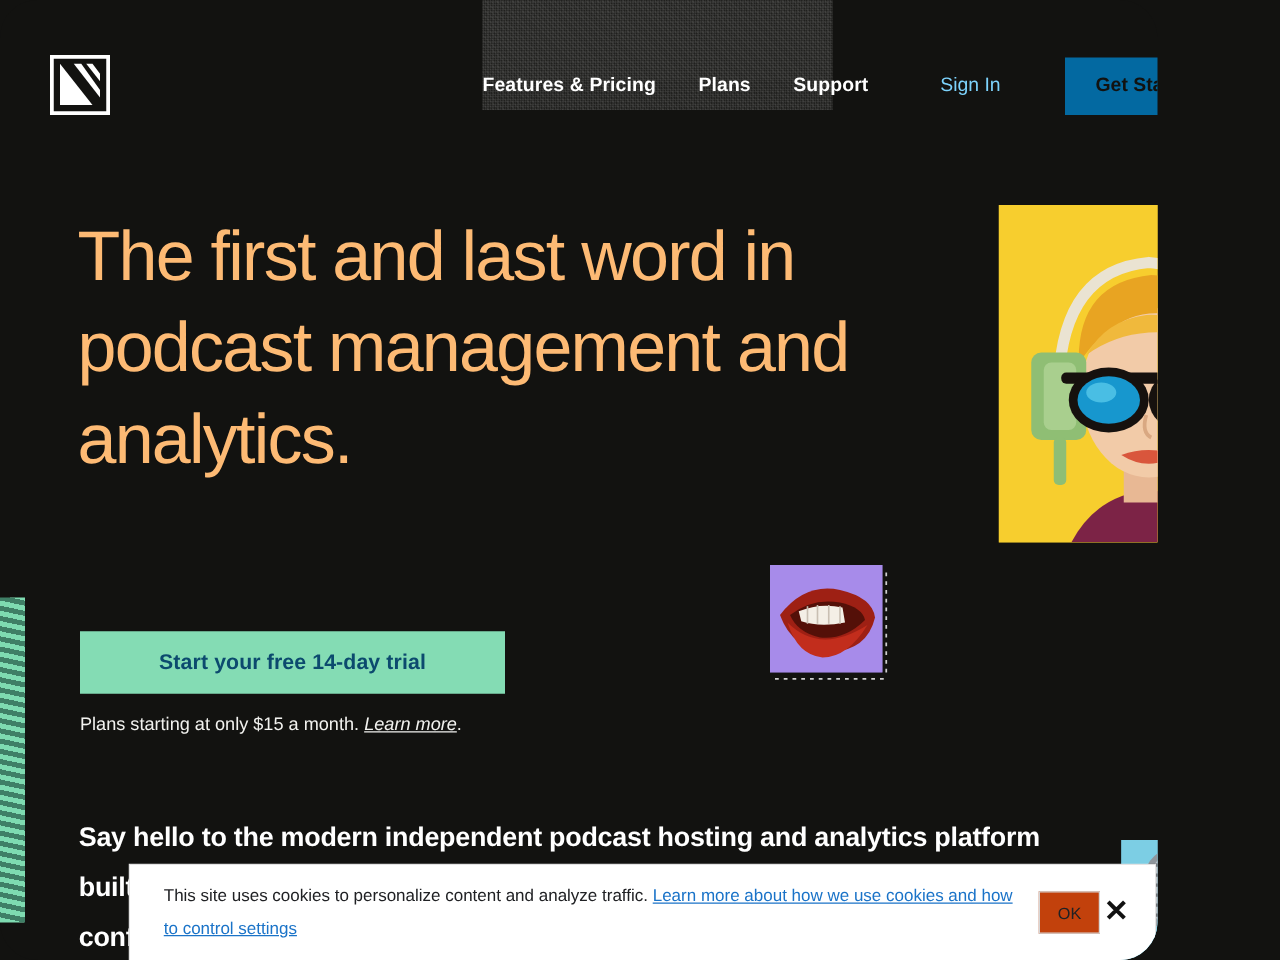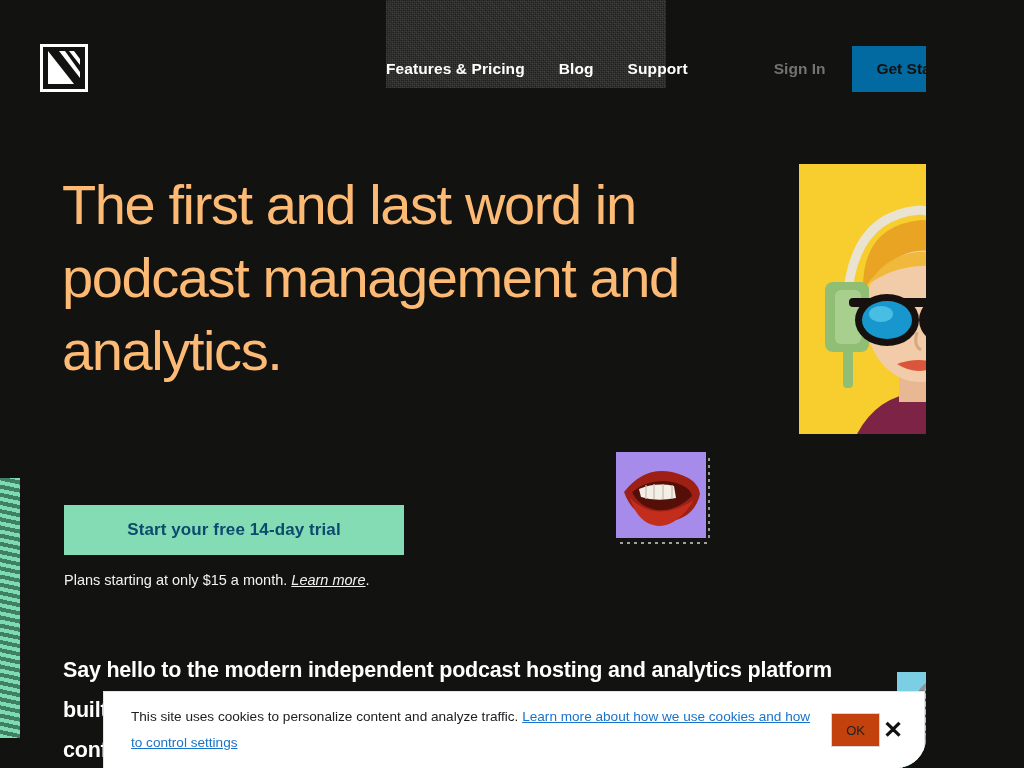--- a/index.html
+++ b/index.html
@@ -44,23 +44,23 @@
   .nav a{
     color:#ffffff; text-decoration:none;
     font-size:15.5px; font-weight:700; letter-spacing:.1px;
     white-space:nowrap; line-height:34px;
   }
   .nav-right{
     position:absolute; right:40px; top:46px;
     display:flex; align-items:center; gap:0;
   }
   .signin{
-    color:#737373; text-decoration:none;
-    font-size:15.5px; font-weight:700;
-    padding-right:27px; line-height:46px;
+    color:#7dd3fc; text-decoration:none;
+    font-size:15.5px; font-weight:400;
+    padding-right:52px; line-height:46px;
   }
   .btn-getstarted{
     display:block;
     background:#0369a1; color:#121210;
     font-size:15.5px; font-weight:700;
     border:none; cursor:pointer;
     padding:0 24px; height:46px; line-height:46px;
     font-family:"Liberation Sans", sans-serif;
     white-space:nowrap;
   }
@@ -171,21 +171,21 @@
     <a class="logo" href="#">
       <svg viewBox="0 0 42 42" aria-hidden="true">
         <polygon points="5,4 5,37 31,37" fill="#ffffff"></polygon>
         <polygon points="16,4 22,4 37,25 37,31" fill="#ffffff"></polygon>
         <polygon points="26,4 31,4 37,12 37,18" fill="#ffffff"></polygon>
       </svg>
     </a>
 
     <nav class="nav">
       <a href="#">Features &amp; Pricing</a>
-      <a href="#">Blog</a>
+      <a href="#">Plans</a>
       <a href="#">Support</a>
     </nav>
 
     <div class="nav-right">
       <a class="signin" href="#">Sign In</a>
       <button class="btn-getstarted">Get Started</button>
     </div>
   </div>
 
   <div class="img-woman">

